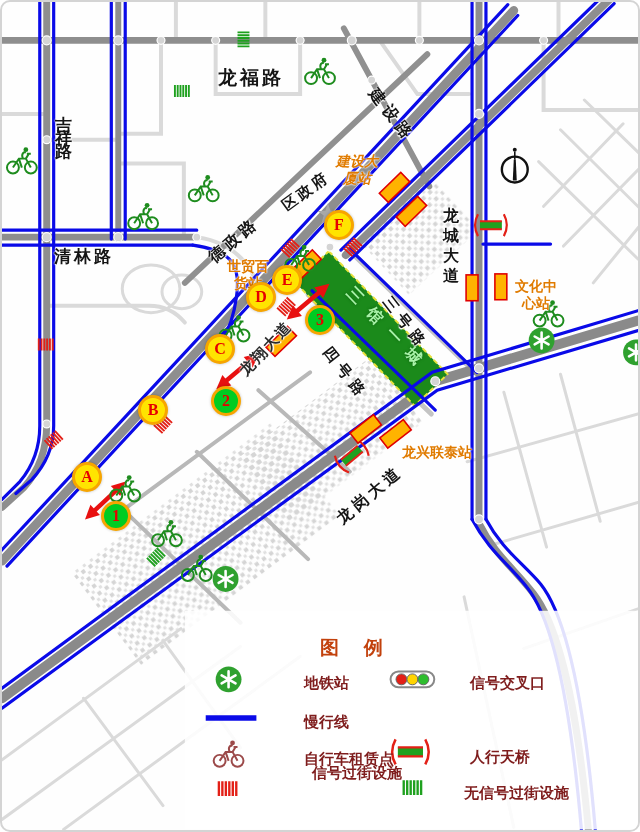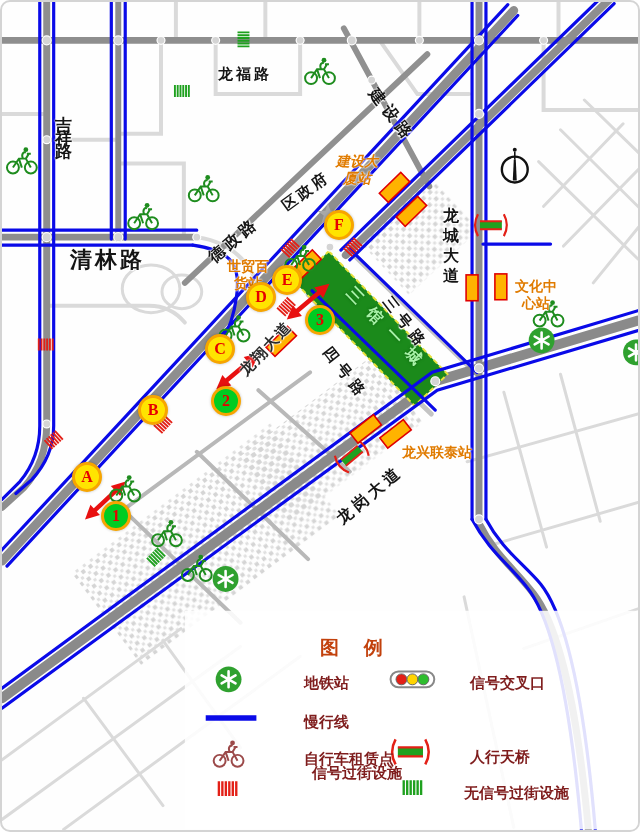--- a/index.html
+++ b/index.html
@@ -246,22 +246,22 @@
     <use href="#tlight" transform="translate(413,681)"></use>
     <line x1="205" y1="720" x2="256" y2="720" stroke="#0A0AE8" stroke-width="5.5"></line>
     <use href="#bike" transform="translate(228,757)" color="#9C4A4A"></use>
     <use href="#bridge" transform="translate(411,754) scale(1.15)"></use>
     <use href="#rcross" transform="translate(227,791) scale(1.25)"></use>
     <use href="#gcross" transform="translate(413,790) scale(1.25)"></use>
   </g>
 </svg>
 
 <div class="lbl vert" style="left:50px;top:100px;font-size:17px;letter-spacing:13px;">吉祥路</div>
-<div class="lbl" style="left:216px;top:63px;font-size:15px;letter-spacing:3px;">龙福路</div>
-<div class="lbl" style="left:68px;top:243px;font-size:22px;letter-spacing:3px;">清林路</div>
+<div class="lbl" style="left:216px;top:63px;font-size:19px;letter-spacing:3px;">龙福路</div>
+<div class="lbl" style="left:52px;top:243px;font-size:17px;letter-spacing:3px;">清林路</div>
 <div class="lbl rot" style="left:358px;top:103px;font-size:16px;letter-spacing:5px;transform:rotate(52deg);">建设路</div>
 <div class="lbl rot" style="left:202px;top:228px;font-size:16px;letter-spacing:4px;transform:rotate(-40deg);">德政路</div>
 <div class="lbl rot" style="left:277px;top:180px;font-size:15px;letter-spacing:3px;transform:rotate(-36deg);">区政府</div>
 <div class="lbl vert" style="left:438px;top:192px;font-size:16px;letter-spacing:20px;">龙城大道</div>
 <div class="lbl rot" style="left:372px;top:312px;font-size:15px;letter-spacing:6px;transform:rotate(52deg);">三号路</div>
 <div class="lbl rot" style="left:312px;top:362px;font-size:15px;letter-spacing:6px;transform:rotate(52deg);">四号路</div>
 <div class="lbl rot" style="left:230px;top:337px;font-size:15px;letter-spacing:2px;color:#2b2b2b;transform:rotate(-47deg);">龙翔大道</div>
 <div class="lbl rot" style="left:328px;top:483px;font-size:16px;letter-spacing:4px;transform:rotate(-40deg);">龙岗大道</div>
 
 <div class="lbl rot" style="left:330px;top:318px;font-size:16px;letter-spacing:12px;color:#A9F2A9;

